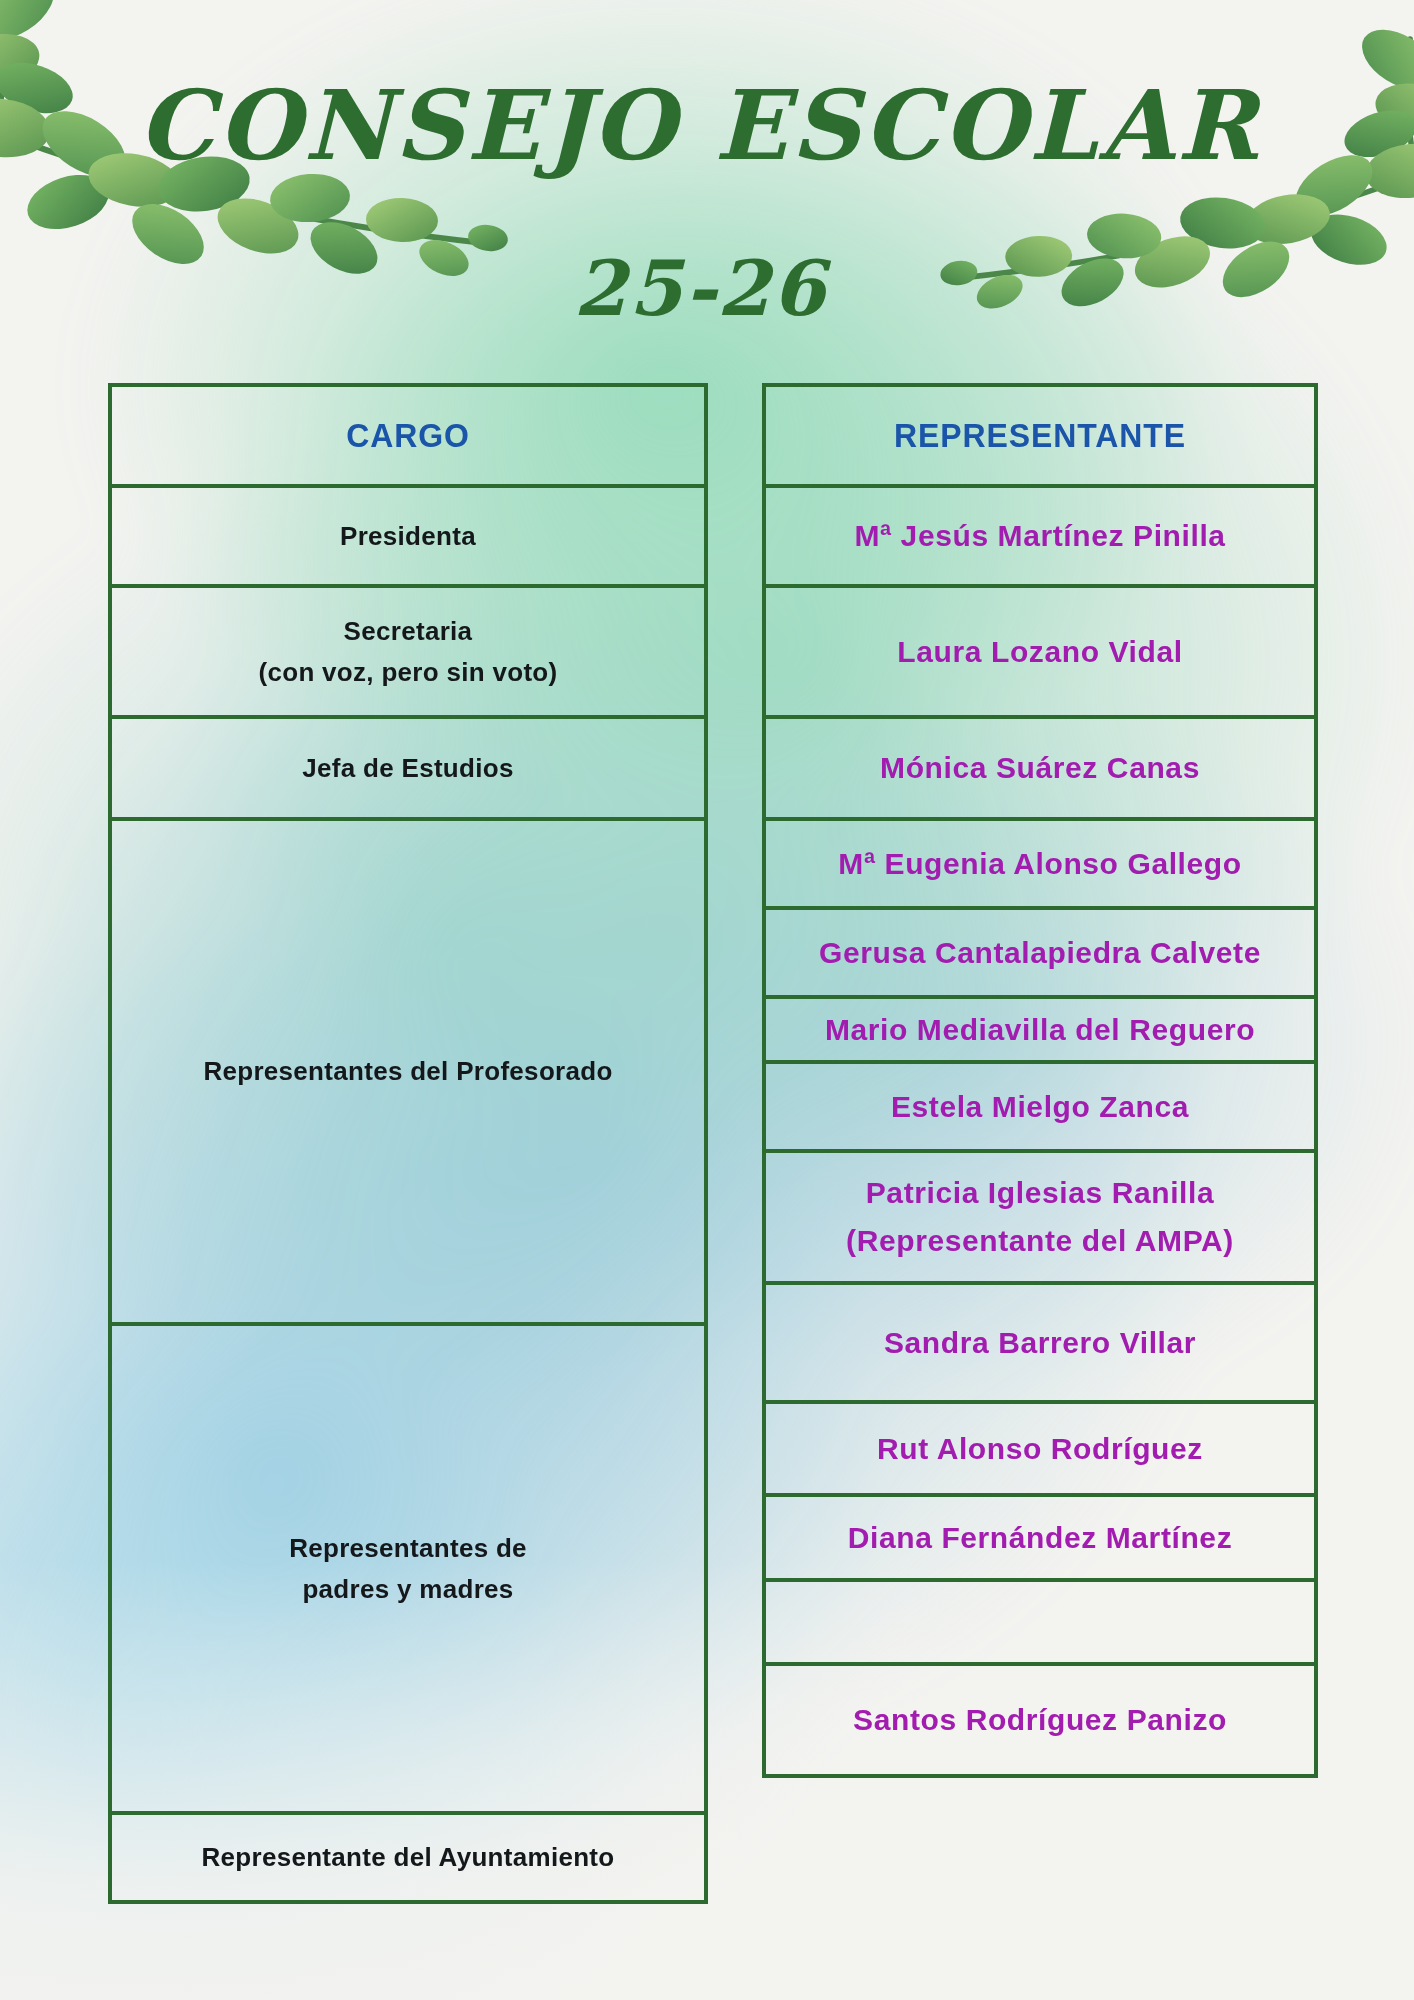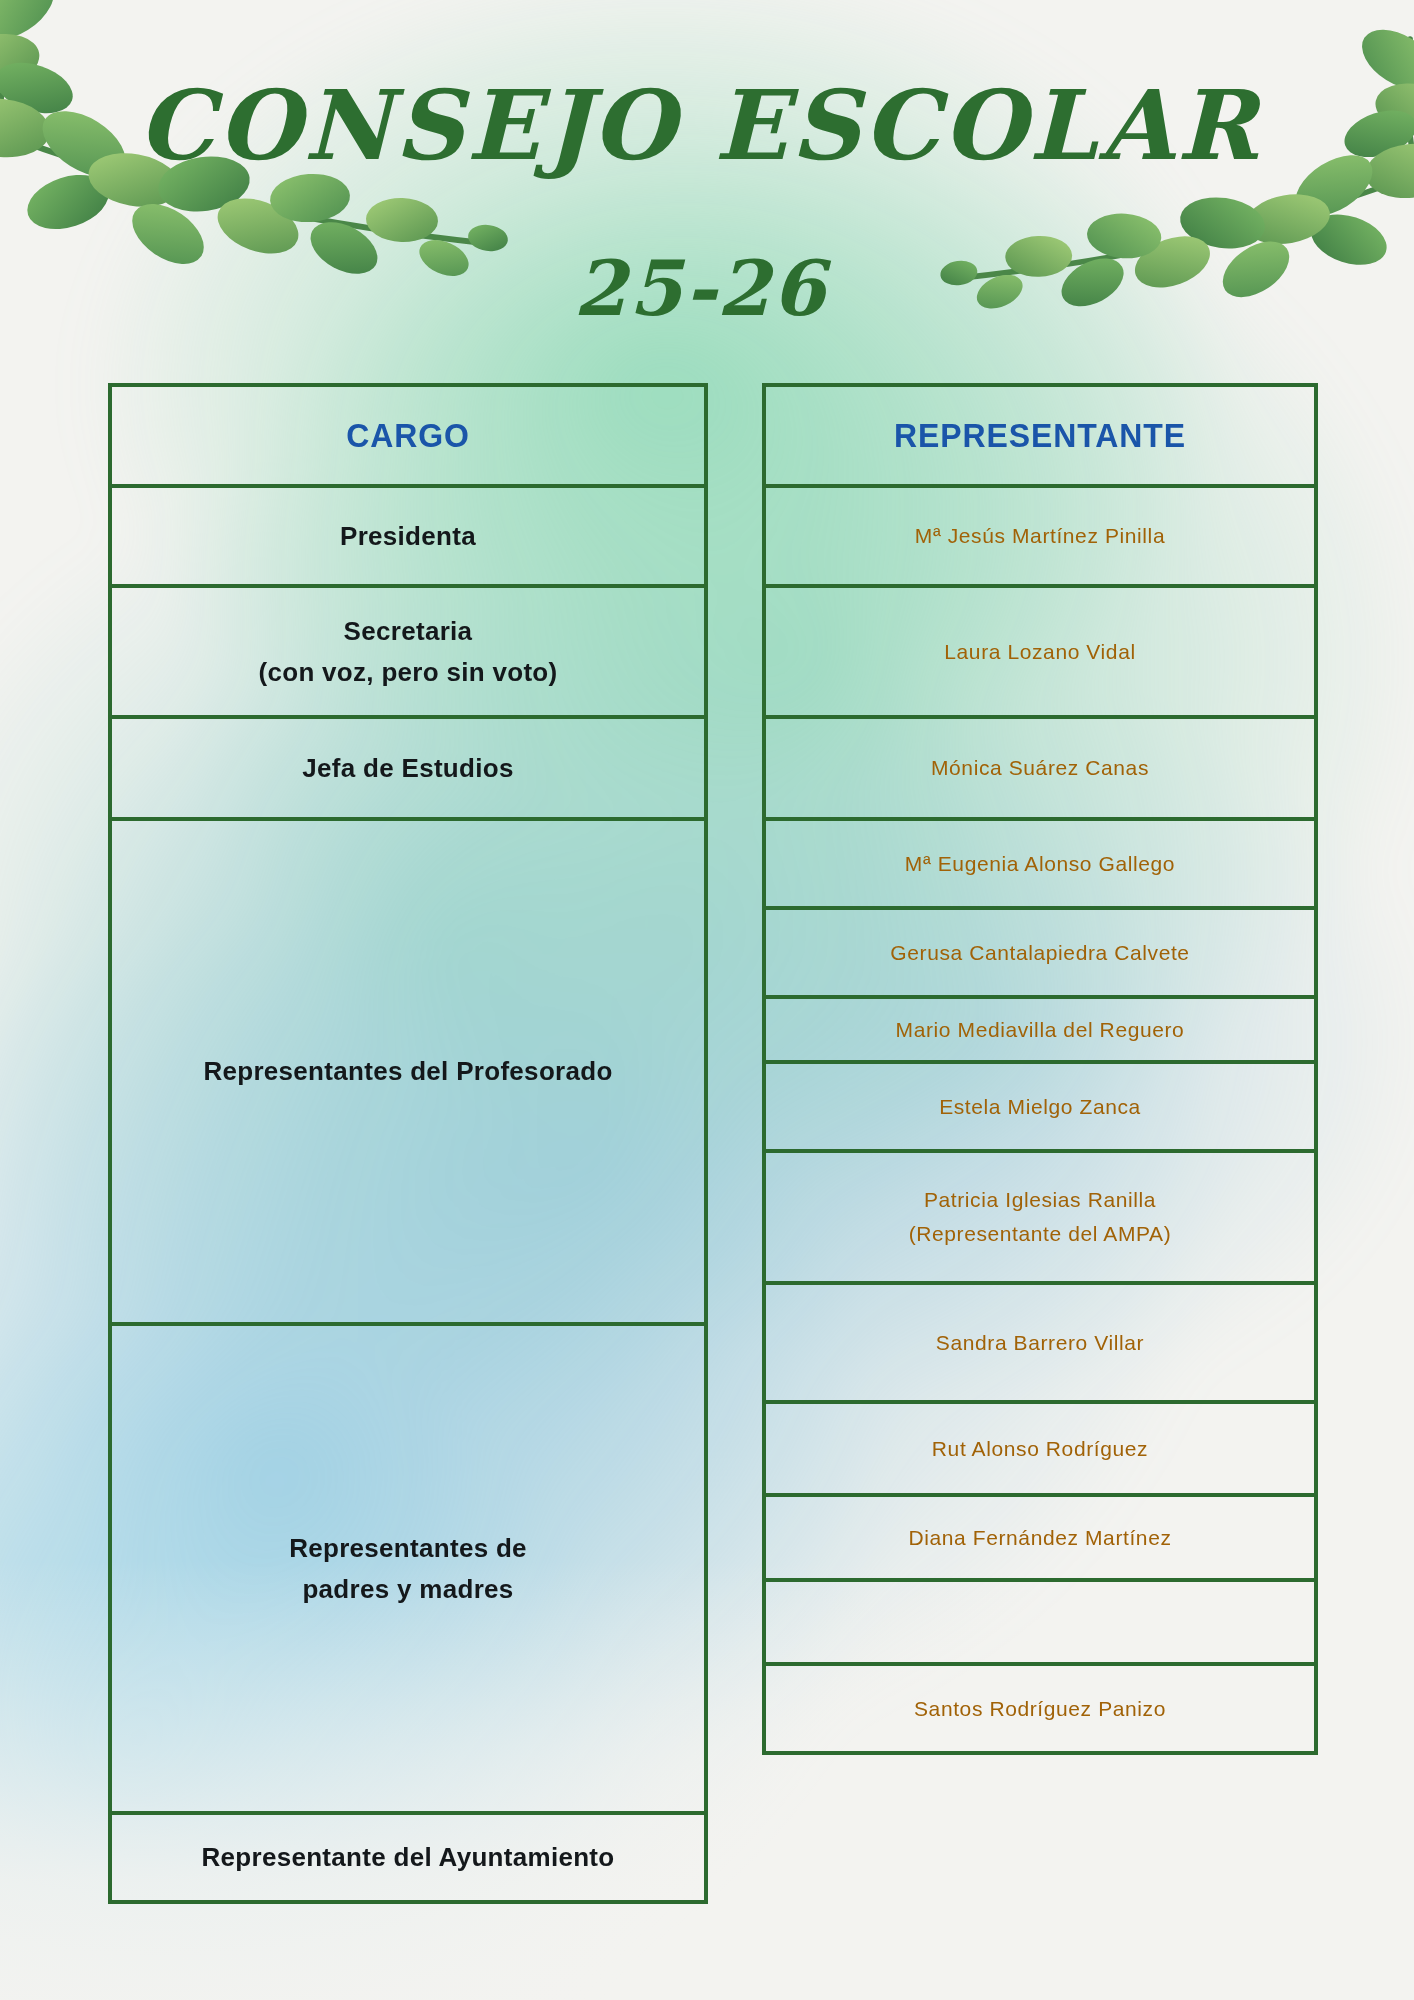--- a/index.html
+++ b/index.html
@@ -52,29 +52,29 @@
     box-sizing:border-box;display:flex;align-items:center;justify-content:center;
     text-align:center;white-space:pre-line;padding:4px 18px;
     border-top:4px solid #2c6a2f;
   }
   .cell:first-child{border-top:none;}
   .hdr{
     font-weight:700;font-size:34px;letter-spacing:1px;color:#1a55a9;
     transform:scaleX(0.94);
   }
   .cargo-label{font-weight:700;font-size:26px;color:#14181b;letter-spacing:0.3px;line-height:1.55;}
-  .name-label{font-weight:400;font-size:21px;color:#a16207;letter-spacing:0.6px;line-height:1.6;}
+  .name-label{font-weight:700;font-size:30px;color:#a21caf;letter-spacing:0.6px;line-height:1.6;}
   
   .lr0{height:97px}.lr1{height:100px}.lr2{height:131px}.lr3{height:102px}
   .lr4{height:505px}.lr5{height:489px}.lr6{height:89px}
   
   .rr0{height:97px}.rr1{height:100px}.rr2{height:131px}.rr3{height:102px}
   .rr4{height:89px}.rr5{height:88px}.rr6{height:89px}.rr7{height:65px}
   .rr8{height:89px}.rr9{height:132px}.rr10{height:119px}.rr11{height:93px}
-  .rr12{height:85px}.rr13{height:84px}.rr14{height:89px}
+  .rr12{height:85px}.rr13{height:84px}.rr14{height:112px}
 </style>
 </head>
 <body>
 
 <div class="page">
 
   <div class="wash"></div>
   <div class="wash-fade"></div>
 
   <svg class="leaves leaves-left" viewBox="0 0 560 330">

